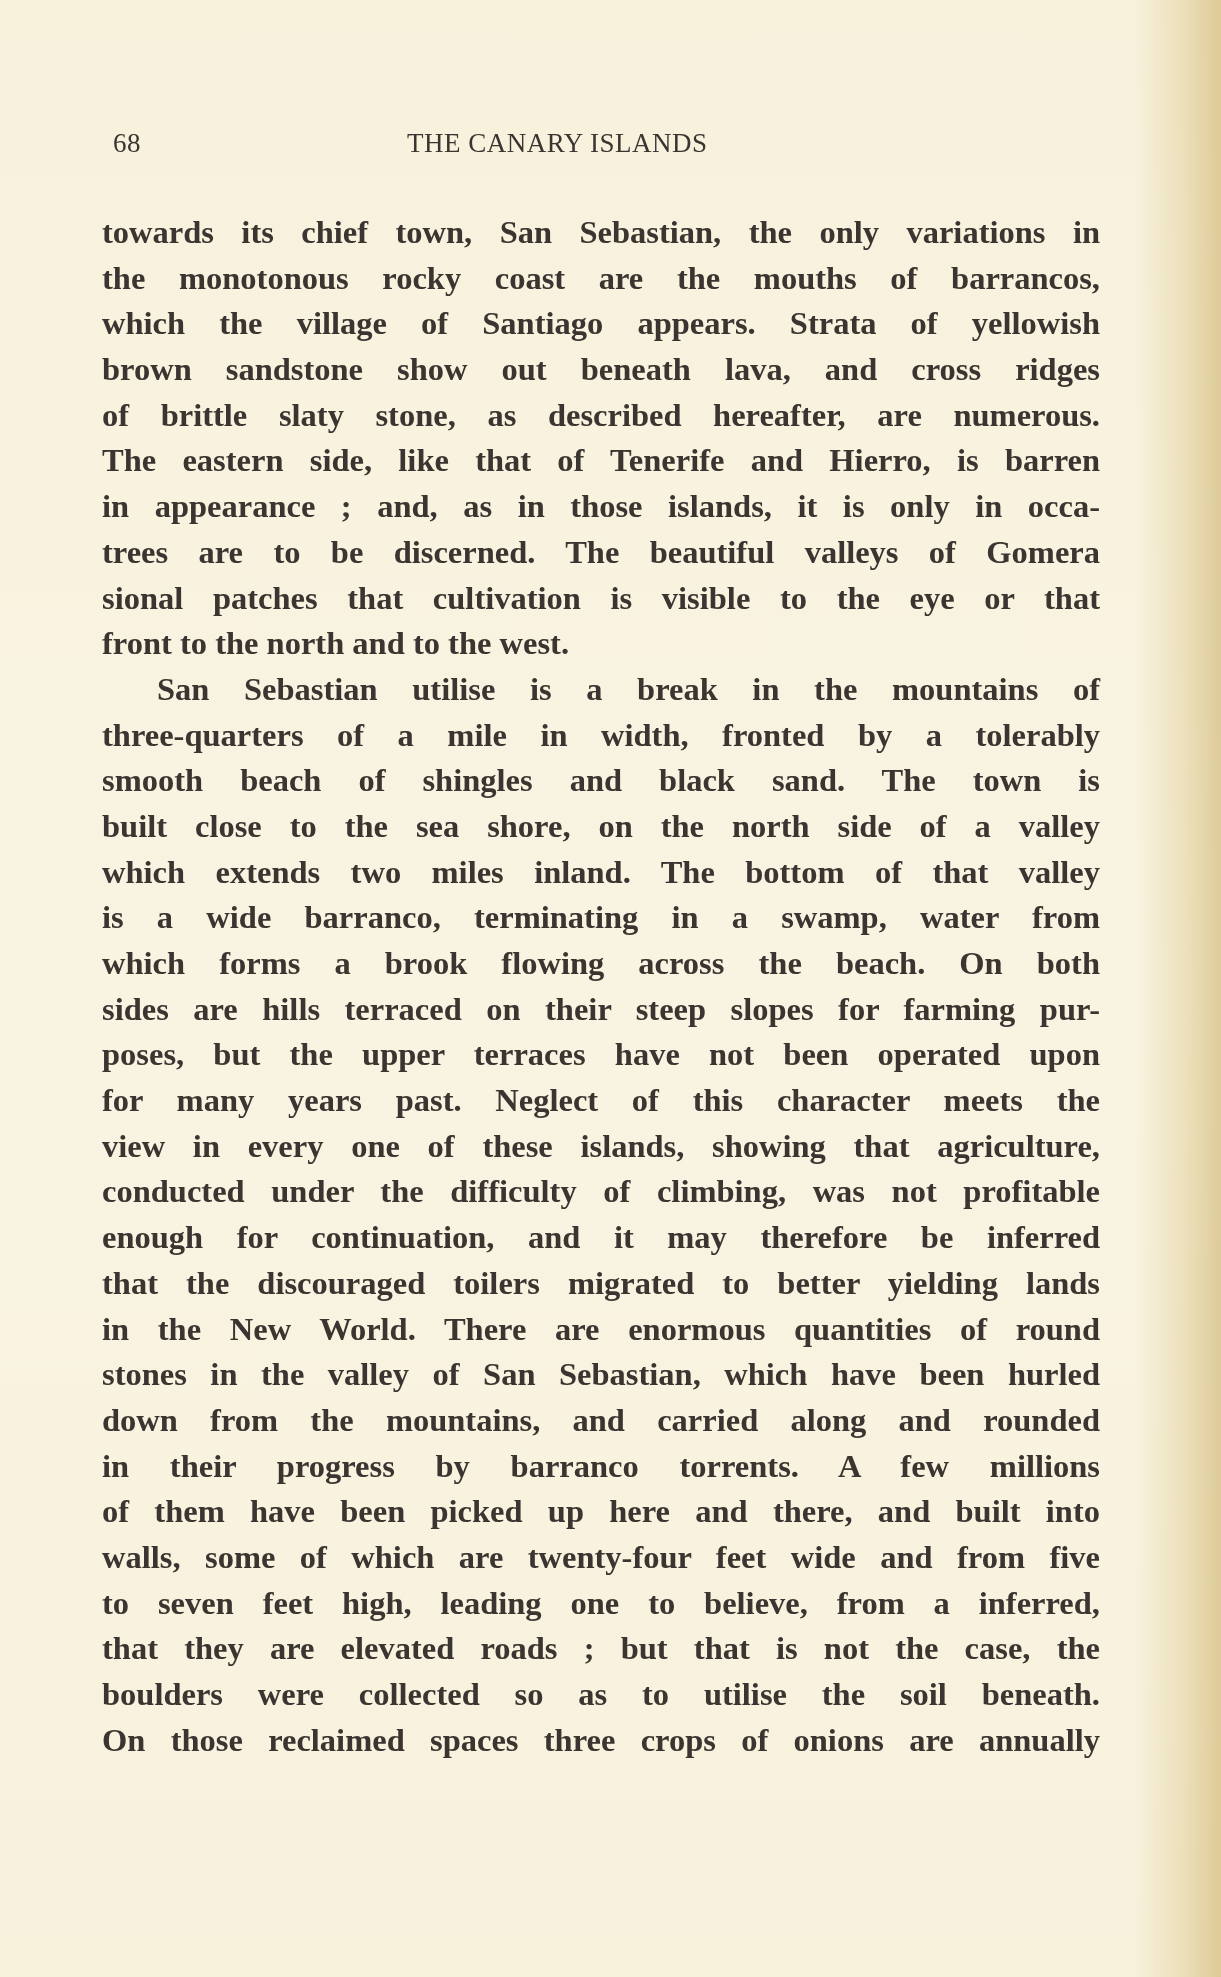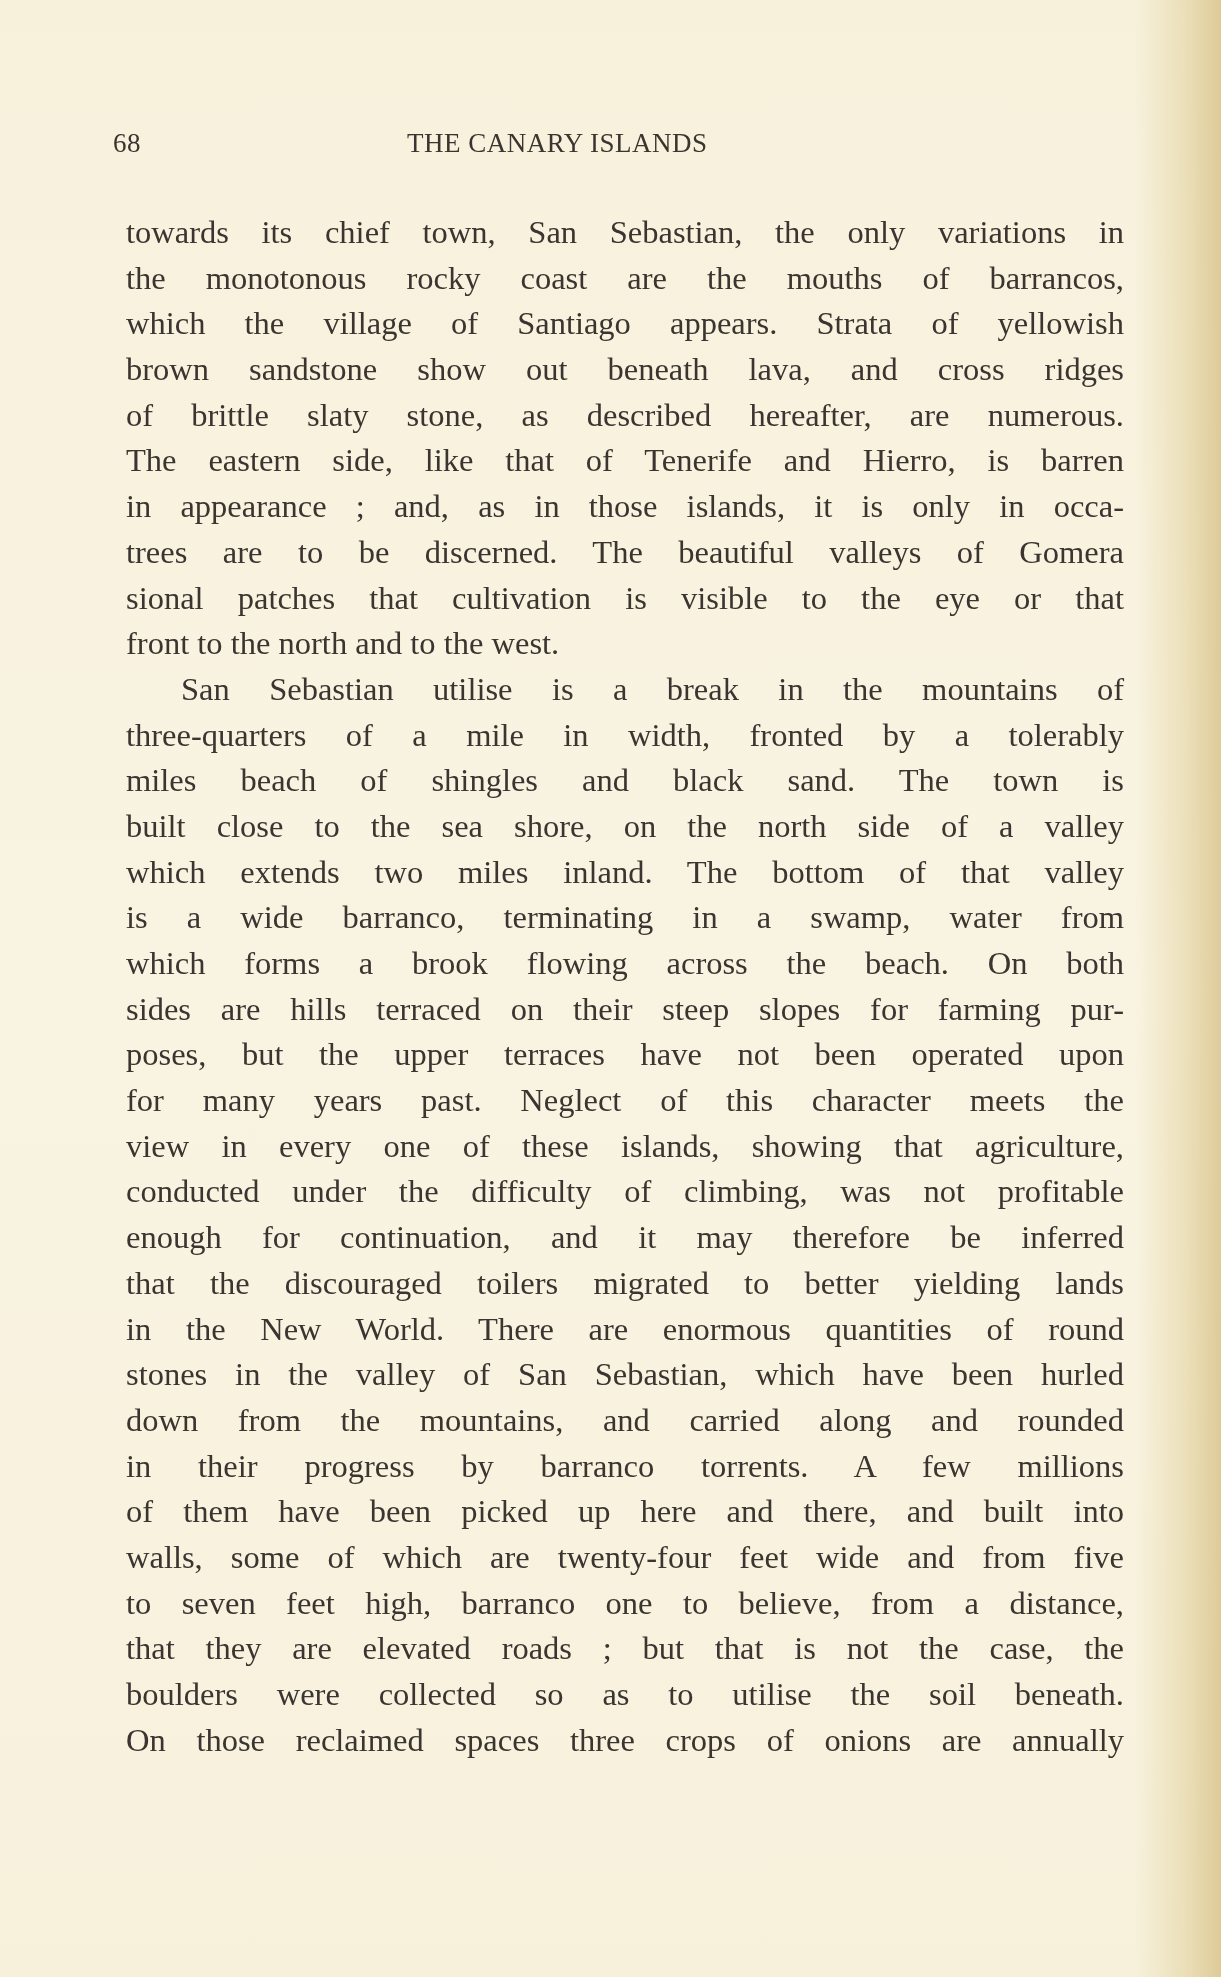--- a/index.html
+++ b/index.html
@@ -18,23 +18,24 @@
     }
     .header {
       position: absolute; top: 128px; left: 113px; right: 118px;
       height: 50px;
       font-size: 27px;
       letter-spacing: 0.5px;
     }
     .page-number { position: absolute; left: 0; top: 0; }
     .running-head { position: absolute; left: 294px; top: 0; }
     .body-text {
-      position: absolute; top: 210px; left: 126px; width: 998px;
+      position: absolute; top: 210px; left: 102px; width: 998px;
       font-size: 32.5px;
       line-height: 45.7px;
+      font-weight: bold;
     }
     .line {
       display: block;
       text-align: justify;
       text-align-last: justify;
       white-space: nowrap;
       height: 45.7px;
     }
     .line.indent { padding-left: 55px; }
     .line.last { text-align-last: left; }
@@ -55,35 +56,35 @@
   <span class="line">which the village of Santiago appears. Strata of yellowish</span>
   <span class="line">brown sandstone show out beneath lava, and cross ridges</span>
   <span class="line">of brittle slaty stone, as described hereafter, are numerous.</span>
   <span class="line">The eastern side, like that of Tenerife and Hierro, is barren</span>
   <span class="line">in appearance ; and, as in those islands, it is only in occa-</span>
   <span class="line">trees are to be discerned. The beautiful valleys of Gomera</span>
   <span class="line">sional patches that cultivation is visible to the eye or that</span>
   <span class="line last">front to the north and to the west.</span>
   <span class="line indent">San Sebastian utilise is a break in the mountains of</span>
   <span class="line">three-quarters of a mile in width, fronted by a tolerably</span>
-  <span class="line">miles beach of shingles and black sand. The town is</span>
+  <span class="line">smooth beach of shingles and black sand. The town is</span>
   <span class="line">built close to the sea shore, on the north side of a valley</span>
   <span class="line">which extends two miles inland. The bottom of that valley</span>
   <span class="line">is a wide barranco, terminating in a swamp, water from</span>
   <span class="line">which forms a brook flowing across the beach. On both</span>
   <span class="line">sides are hills terraced on their steep slopes for farming pur-</span>
   <span class="line">poses, but the upper terraces have not been operated upon</span>
   <span class="line">for many years past. Neglect of this character meets the</span>
   <span class="line">view in every one of these islands, showing that agriculture,</span>
   <span class="line">conducted under the difficulty of climbing, was not profitable</span>
   <span class="line">enough for continuation, and it may therefore be inferred</span>
   <span class="line">that the discouraged toilers migrated to better yielding lands</span>
   <span class="line">in the New World. There are enormous quantities of round</span>
   <span class="line">stones in the valley of San Sebastian, which have been hurled</span>
   <span class="line">down from the mountains, and carried along and rounded</span>
   <span class="line">in their progress by barranco torrents. A few millions</span>
   <span class="line">of them have been picked up here and there, and built into</span>
   <span class="line">walls, some of which are twenty-four feet wide and from five</span>
-  <span class="line">to seven feet high, barranco one to believe, from a distance,</span>
+  <span class="line">to seven feet high, leading one to believe, from a inferred,</span>
   <span class="line">that they are elevated roads ; but that is not the case, the</span>
   <span class="line">boulders were collected so as to utilise the soil beneath.</span>
   <span class="line">On those reclaimed spaces three crops of onions are annually</span>
 </div>
 
 </body></html>

